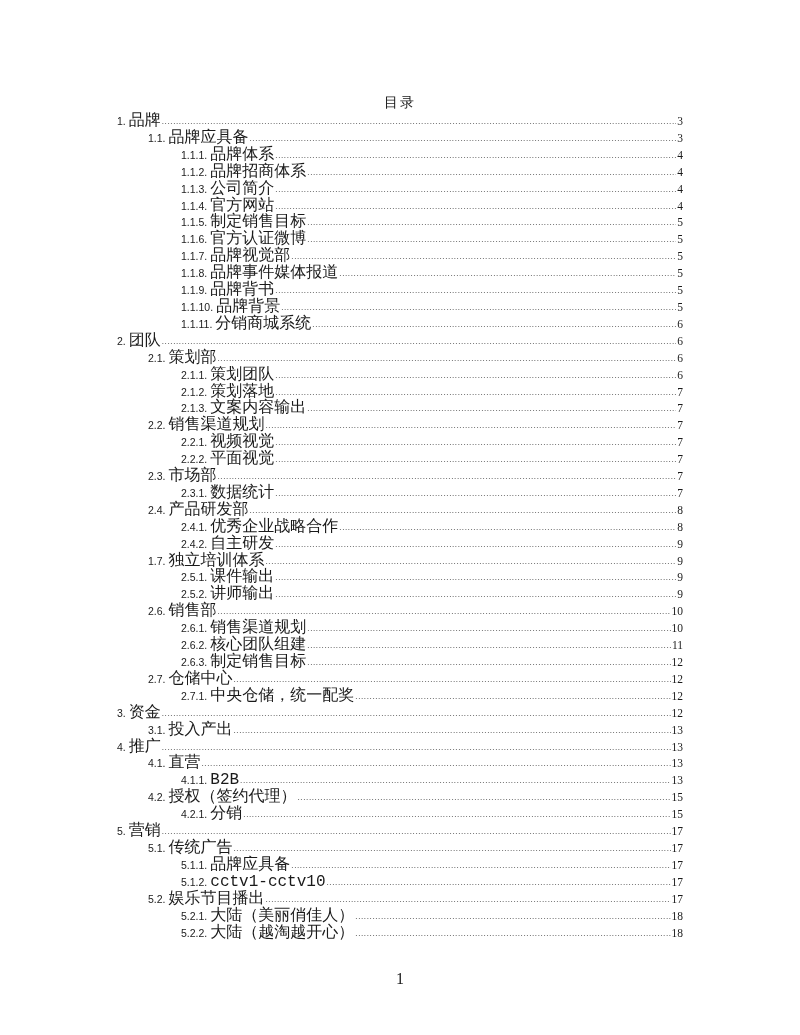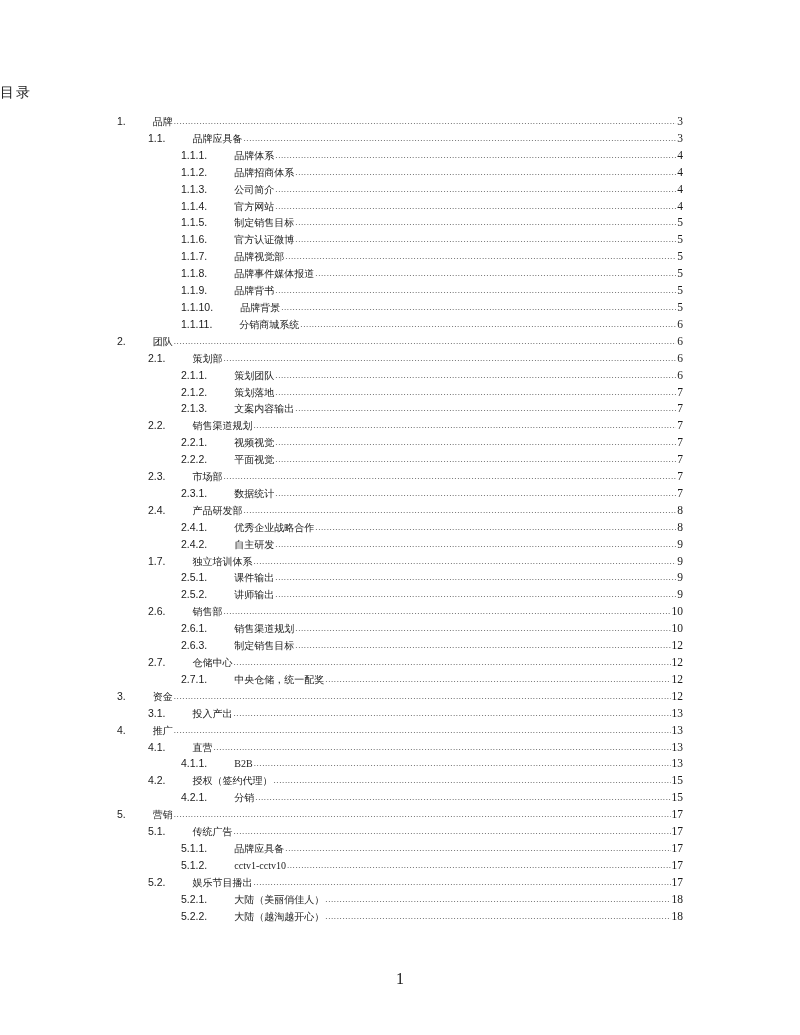--- a/index.html
+++ b/index.html
@@ -17,21 +17,22 @@
   }
   .page {
     position: absolute;
     left: 0; top: 0;
     width: 800px; height: 1035px;
     background: #fff;
   }
   .toc-title {
     position: absolute;
     left: 0; width: 800px;
-    top: 84px;
+    top: 94px;
+    text-align: center;
     font-size: 14px;
     letter-spacing: 2px;
     line-height: 18px;
   }
   .toc-list {
     position: absolute;
     left: 117px;
     top: 113px;
     width: 566px;
     margin: 0;
@@ -50,23 +51,22 @@
   }
   .toc-row.l1 { padding-left: 0; }
   .toc-row.l2 { padding-left: 31px; }
   .toc-row.l3 { padding-left: 64px; justify-content: space-between; }
   .toc-num {
     font-family: "Liberation Sans", "DejaVu Sans", sans-serif;
     font-size: 10.5px;
     margin-right: 3px;
   }
   .toc-text {
-    font-family: Liberation Serif, serif;
-    font-size: 10px;
-    margin-left: 24px;
+    font-family: Liberation Mono, monospace;
+    font-size: 16px;
   }
   .toc-leader {
     flex: 1 1 auto;
     overflow: hidden;
     margin: 0 1px;
     position: relative;
     top: -1px;
     height: 12px;
   }
   .toc-leader::before {
@@ -278,20 +278,26 @@
     <span class="toc-leader"></span>
     <span class="toc-page">10</span>
   </li>
       <li class="toc-row l3">
     <span class="toc-num">2.6.1.</span>
     <span class="toc-text">销售渠道规划</span>
     <span class="toc-leader"></span>
     <span class="toc-page">10</span>
   </li>
       <li class="toc-row l3">
+    <span class="toc-num">2.6.2.</span>
+    <span class="toc-text">核心团队组建</span>
+    <span class="toc-leader"></span>
+    <span class="toc-page">11</span>
+  </li>
+      <li class="toc-row l3">
     <span class="toc-num">2.6.3.</span>
     <span class="toc-text">制定销售目标</span>
     <span class="toc-leader"></span>
     <span class="toc-page">12</span>
   </li>
       <li class="toc-row l2">
     <span class="toc-num">2.7.</span>
     <span class="toc-text">仓储中心</span>
     <span class="toc-leader"></span>
     <span class="toc-page">12</span>

